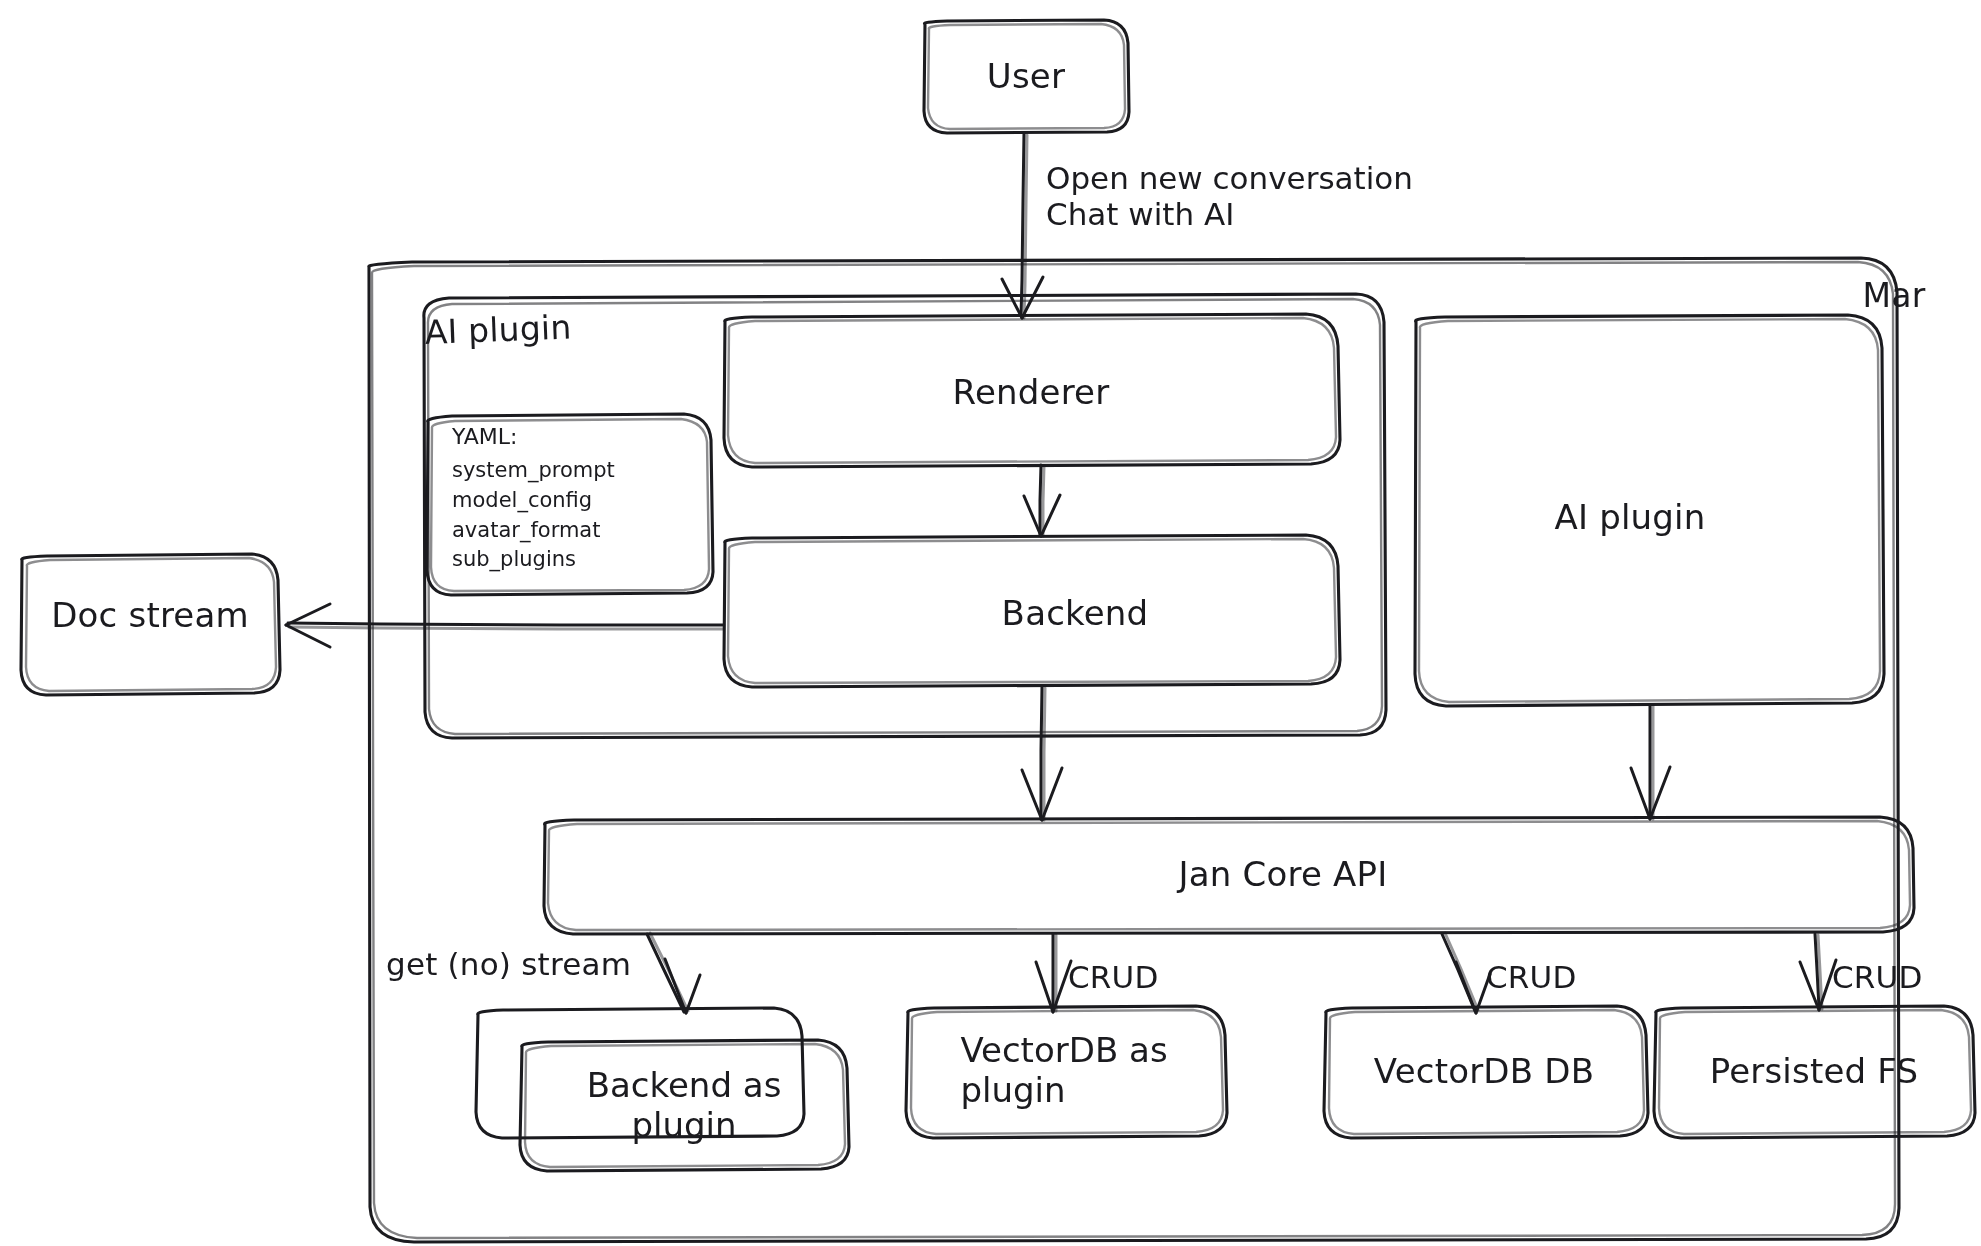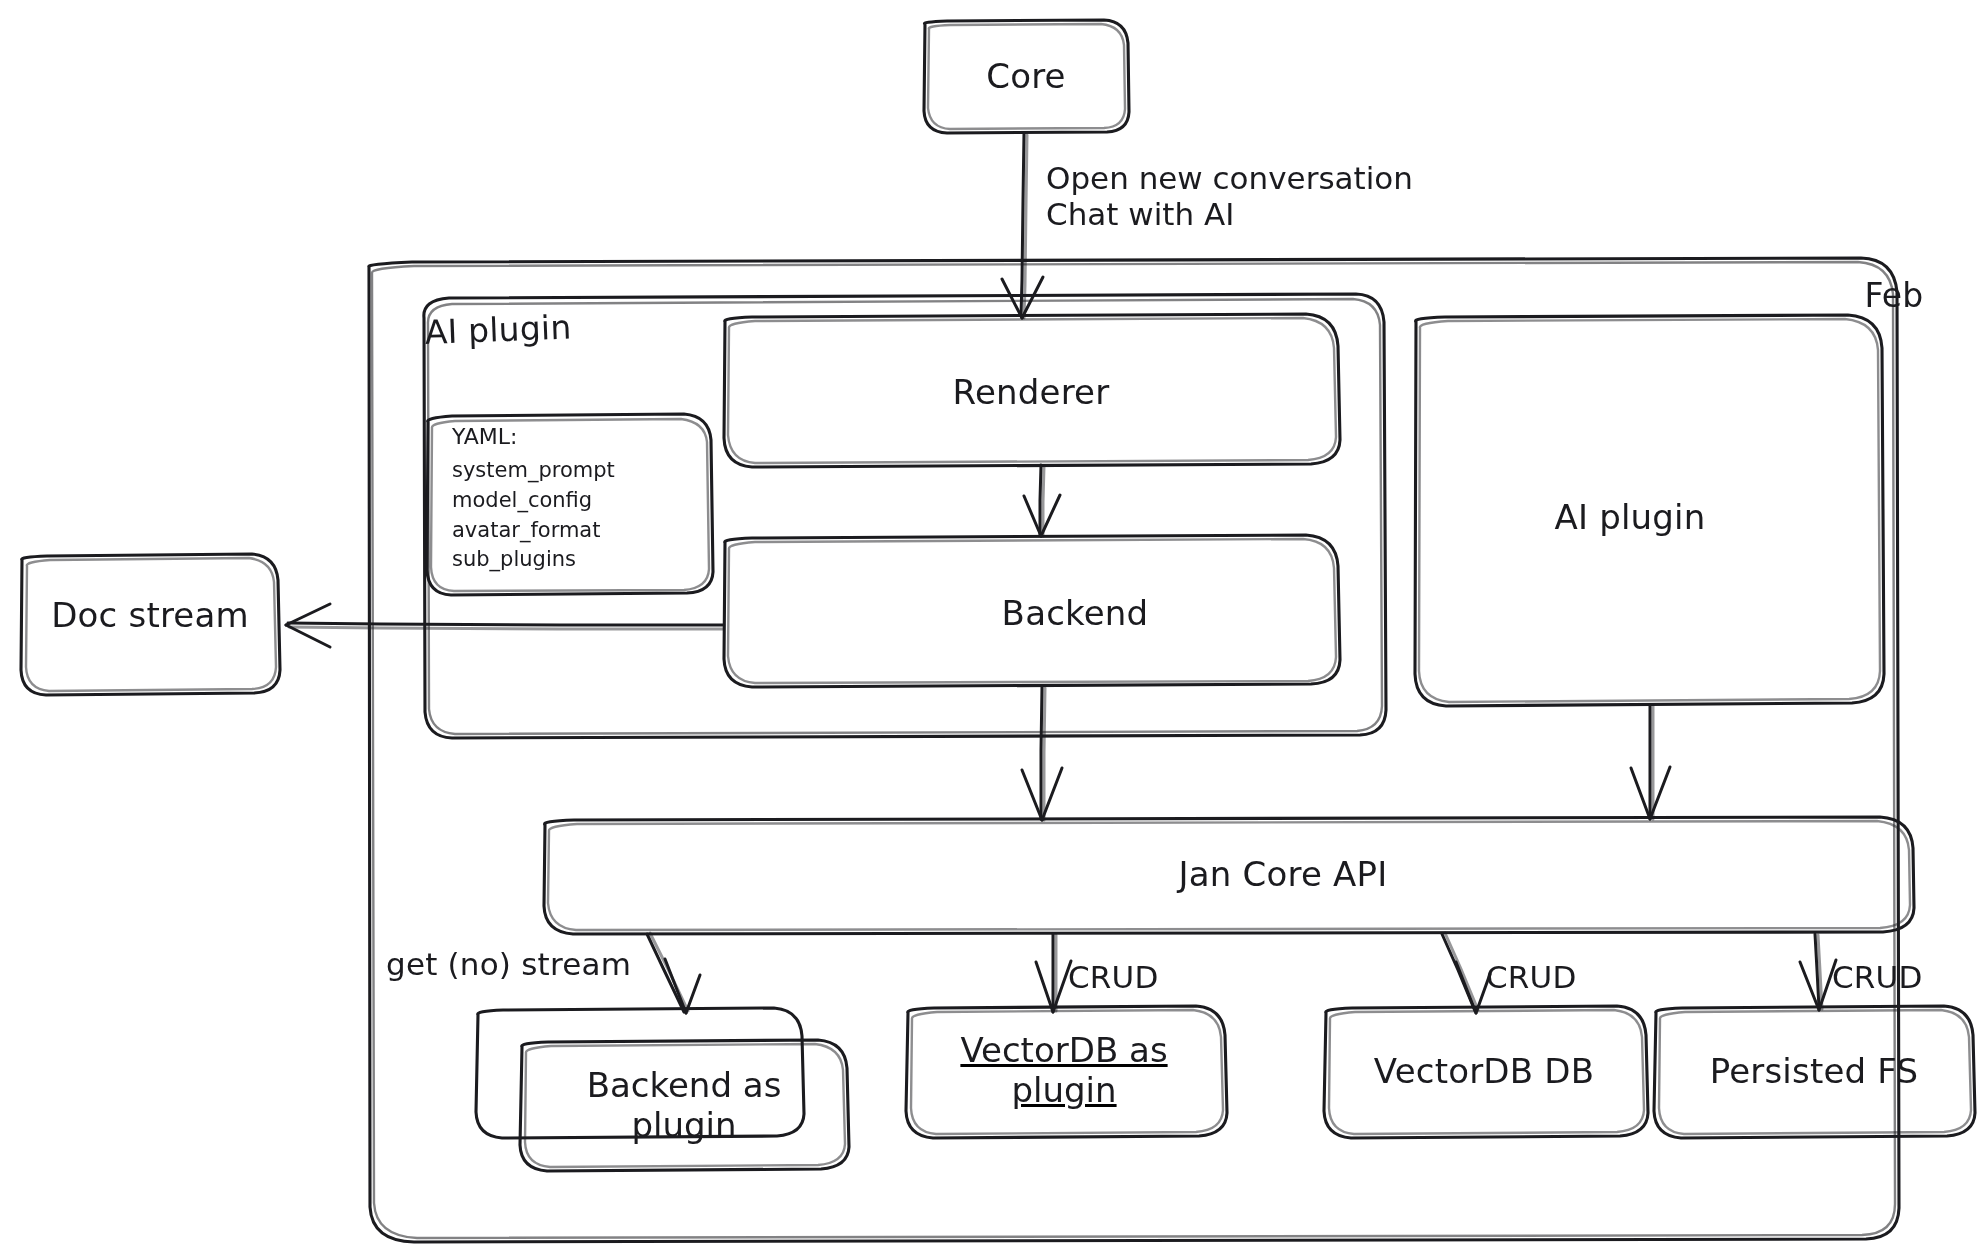--- a/index.html
+++ b/index.html
@@ -187,42 +187,42 @@
     </g>
 
     <g>
       <path class="sA" d="M1815,934 L1817,970 L1819,1008"></path>
       <path class="sA" d="M1818,935 L1820,971 L1822,1009" opacity="0.45"></path>
       <path class="sA" d="M1800,962 L1819,1010"></path>
       <path class="sA" d="M1836,960 L1819,1010"></path>
     </g>
   </svg>
 
-  <div class="lbl center t-grp" style="left:1894px; top:296px;">Feb</div>
+  <div class="lbl center t-grp" style="left:1894px; top:296px;">Mar</div>
 
   <div class="lbl left t-grp tilt" style="left:424px; top:312px;">AI plugin</div>
 
-  <div class="lbl center t-node" style="left:1026px; top:77px;">Core</div>
+  <div class="lbl center t-node" style="left:1026px; top:77px;">User</div>
 
   <div class="lbl center t-node" style="left:150px; top:616px;">Doc stream</div>
 
   <div class="lbl center t-node" style="left:1031px; top:393px;">Renderer</div>
 
   <div class="lbl center t-node" style="left:1031px; top:614px;margin-left:44px;">Backend</div>
 
   <div class="lbl center t-node" style="left:1630px; top:518px;">AI plugin</div>
 
   <div class="lbl center t-node" style="left:1283px; top:875px;">Jan Core API</div>
 
   <div style="position:absolute; left:684px; top:1105px; transform:translate(-50%,-50%); text-align:center;">
     <div class="t-node" style="color:#1b1b1f;">Backend as</div>
     <div class="t-node" style="color:#1b1b1f;">plugin</div>
   </div>
 
-  <div style="position:absolute; left:1064px; top:1070px; transform:translate(-50%,-50%); text-align:center;text-decoration:underline;">
+  <div style="position:absolute; left:1064px; top:1070px; transform:translate(-50%,-50%); text-align:left;">
     <div class="t-node" style="color:#1b1b1f;">VectorDB as</div>
     <div class="t-node" style="color:#1b1b1f;">plugin</div>
   </div>
 
   <div class="lbl center t-node" style="left:1484px; top:1072px;">VectorDB DB</div>
 
   <div class="lbl center t-node" style="left:1814px; top:1072px;">Persisted FS</div>
 
   <div style="position:absolute; left:1046px; top:160px; text-align:left;">
     <div class="t-edge" style="color:#1b1b1f;">Open new conversation</div>

